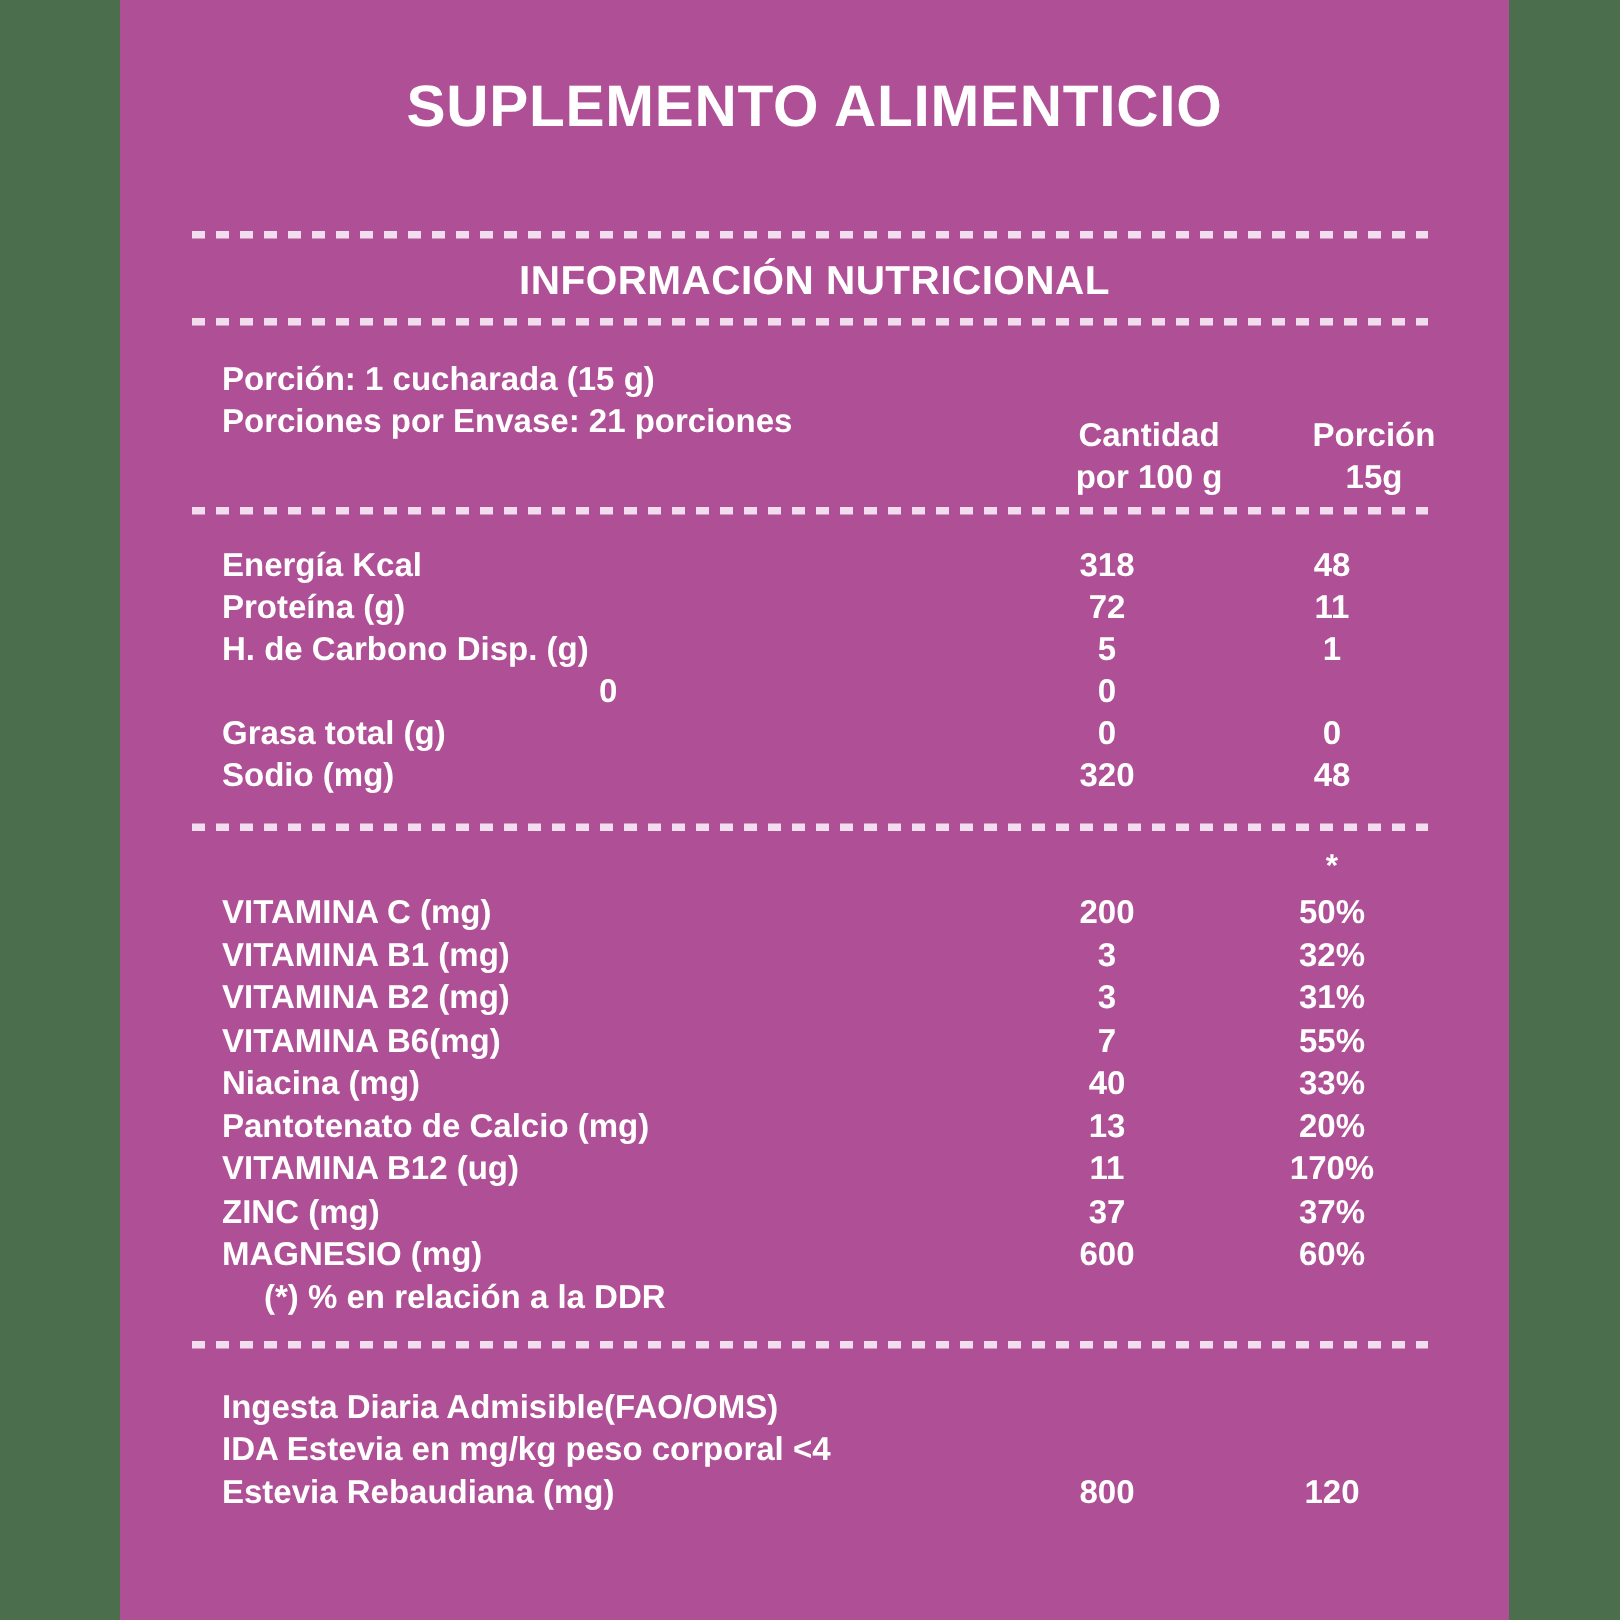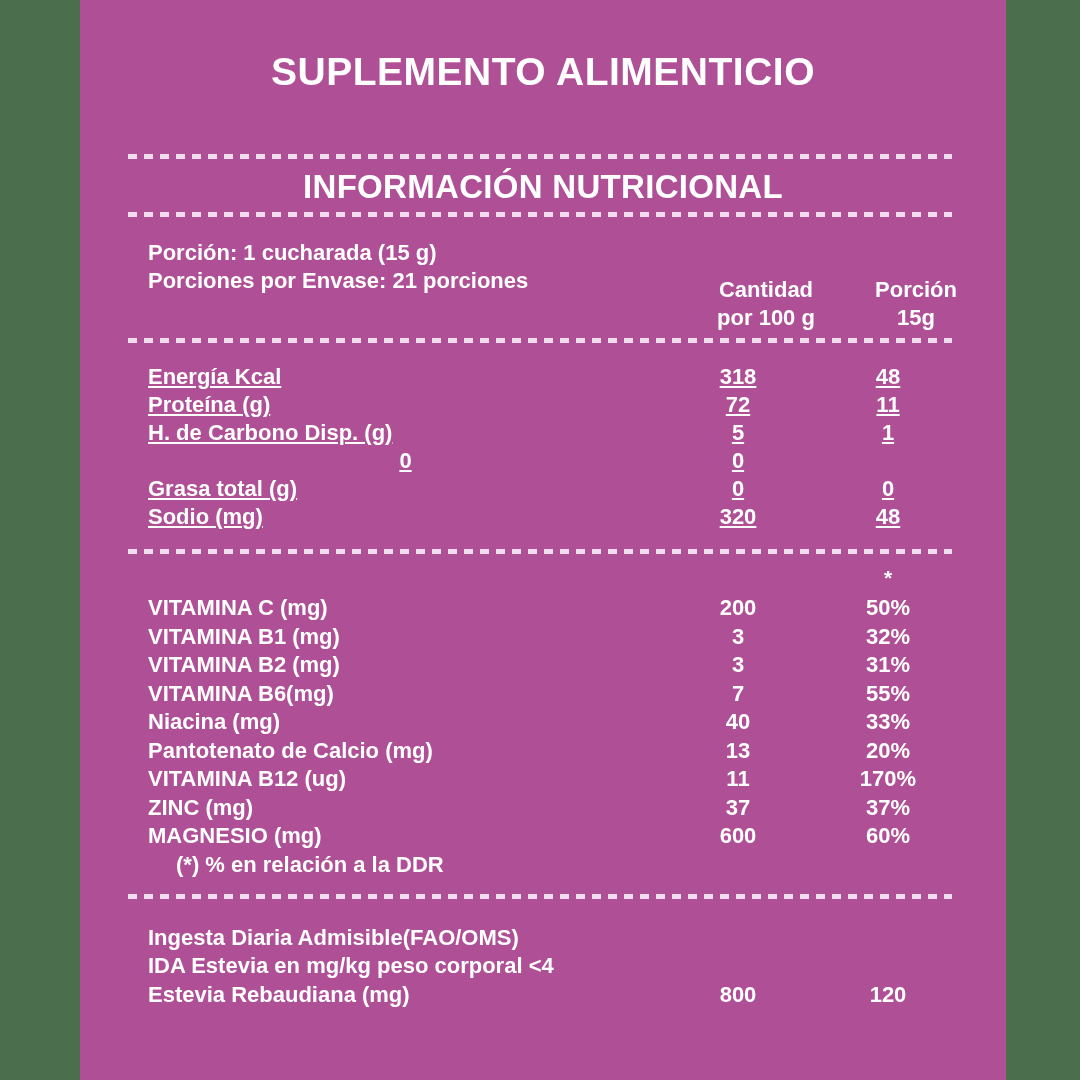--- a/index.html
+++ b/index.html
@@ -35,42 +35,42 @@
     background-image:repeating-linear-gradient(to right, var(--dash) 0 9px, transparent 9px 16px);
   }
   .dash1{top:154px;}
   .dash2{top:212px;}
   .dash3{top:338px;}
   .dash4{top:549px;}
   .dash5{top:894px;}
   .sec-title{
     position:absolute; top:170px; left:0; right:0;
     text-align:center;
-    font-size:33px; font-weight:800; letter-spacing:0.3px;
+    font-size:27px; font-weight:800; letter-spacing:0.3px;
     line-height:34px;
   }
   .serving{
     position:absolute; top:239px; left:68px; right:40px;
     font-size:22px; font-weight:700; line-height:28px;
   }
   .grid{
     display:grid;
     grid-template-columns:515px 150px 150px;
     padding-left:96px;
   }
   .col-headers{
     position:absolute; top:276px; left:0; right:0;
     font-size:22px; font-weight:700; line-height:28px;
   }
   .col-head{text-align:center;}
   .rows{
     position:absolute; left:0; right:0;
     font-size:22px; font-weight:600;
   }
-  .rows-macros{top:363px;text-decoration:underline;}
+  .rows-macros{top:363px;}
   .rows-macros .row{height:28px; line-height:28px;}
   .rows-vitamins{top:594px;}
   .rows-vitamins .row{height:28.5px; line-height:28.5px;}
   .row{display:grid; grid-template-columns:515px 150px 150px; padding-left:68px;}
   .row .val{text-align:center;}
   .asterisk-row{
     position:absolute; top:564px; left:0; right:0;
     font-size:21px; font-weight:700; line-height:28px;
   }
   .note-line{

